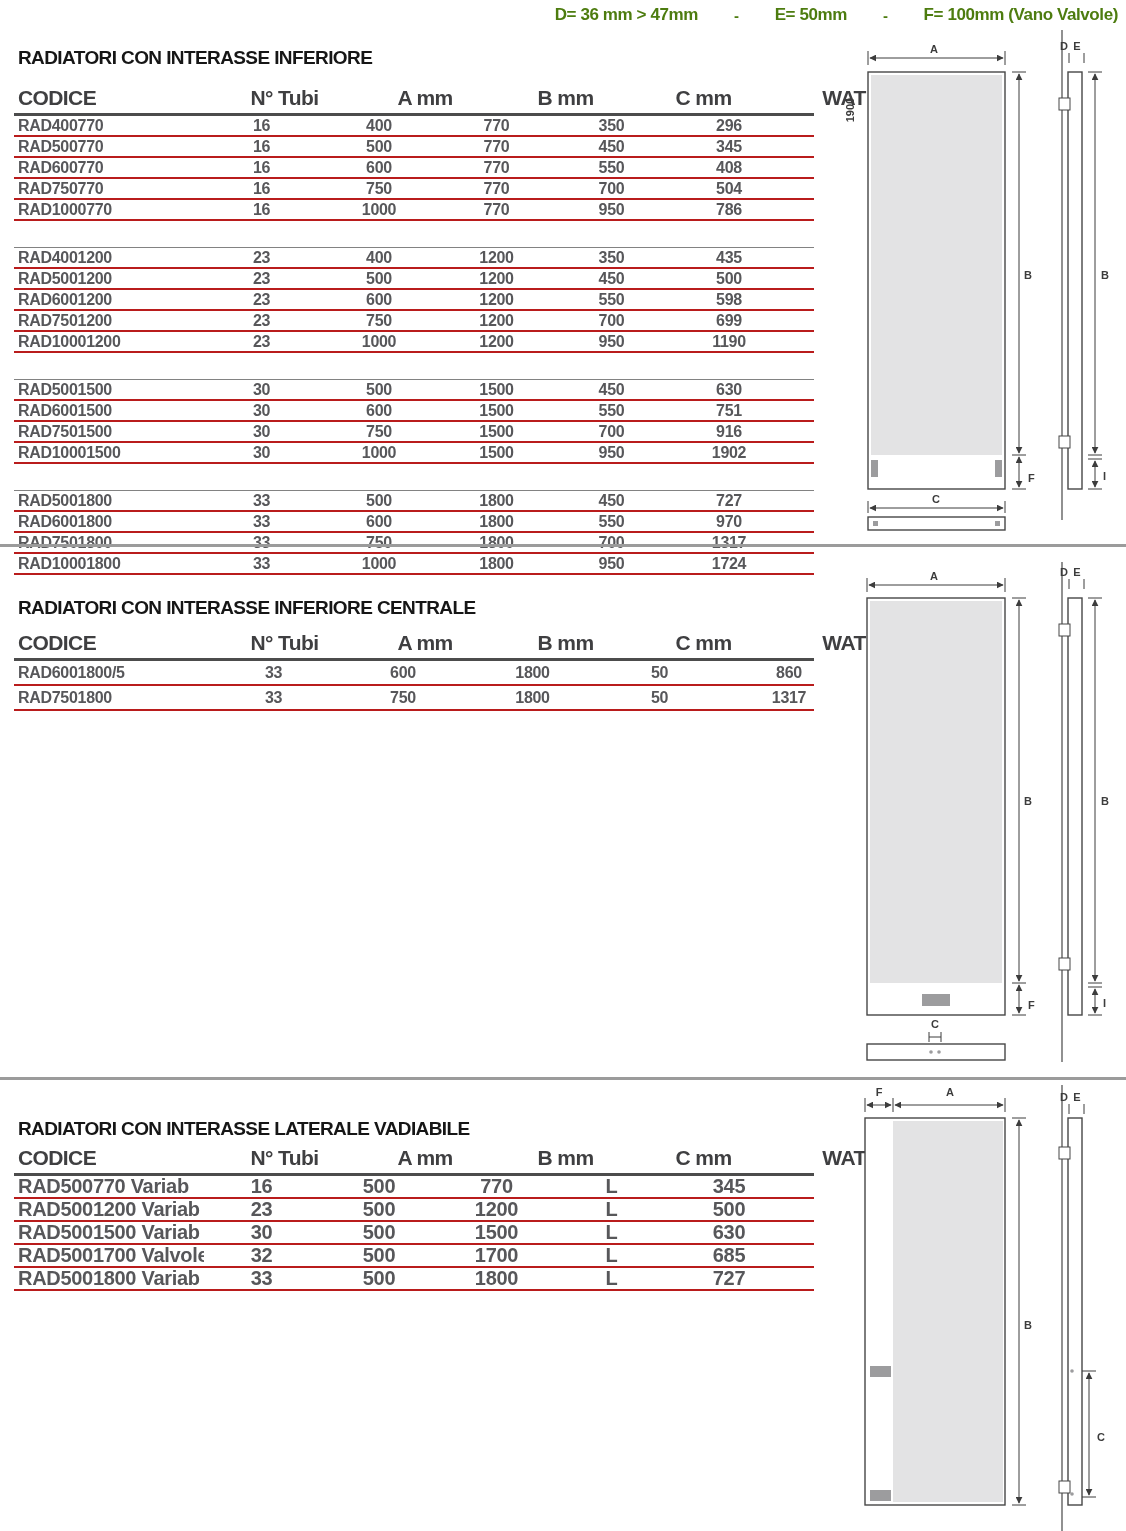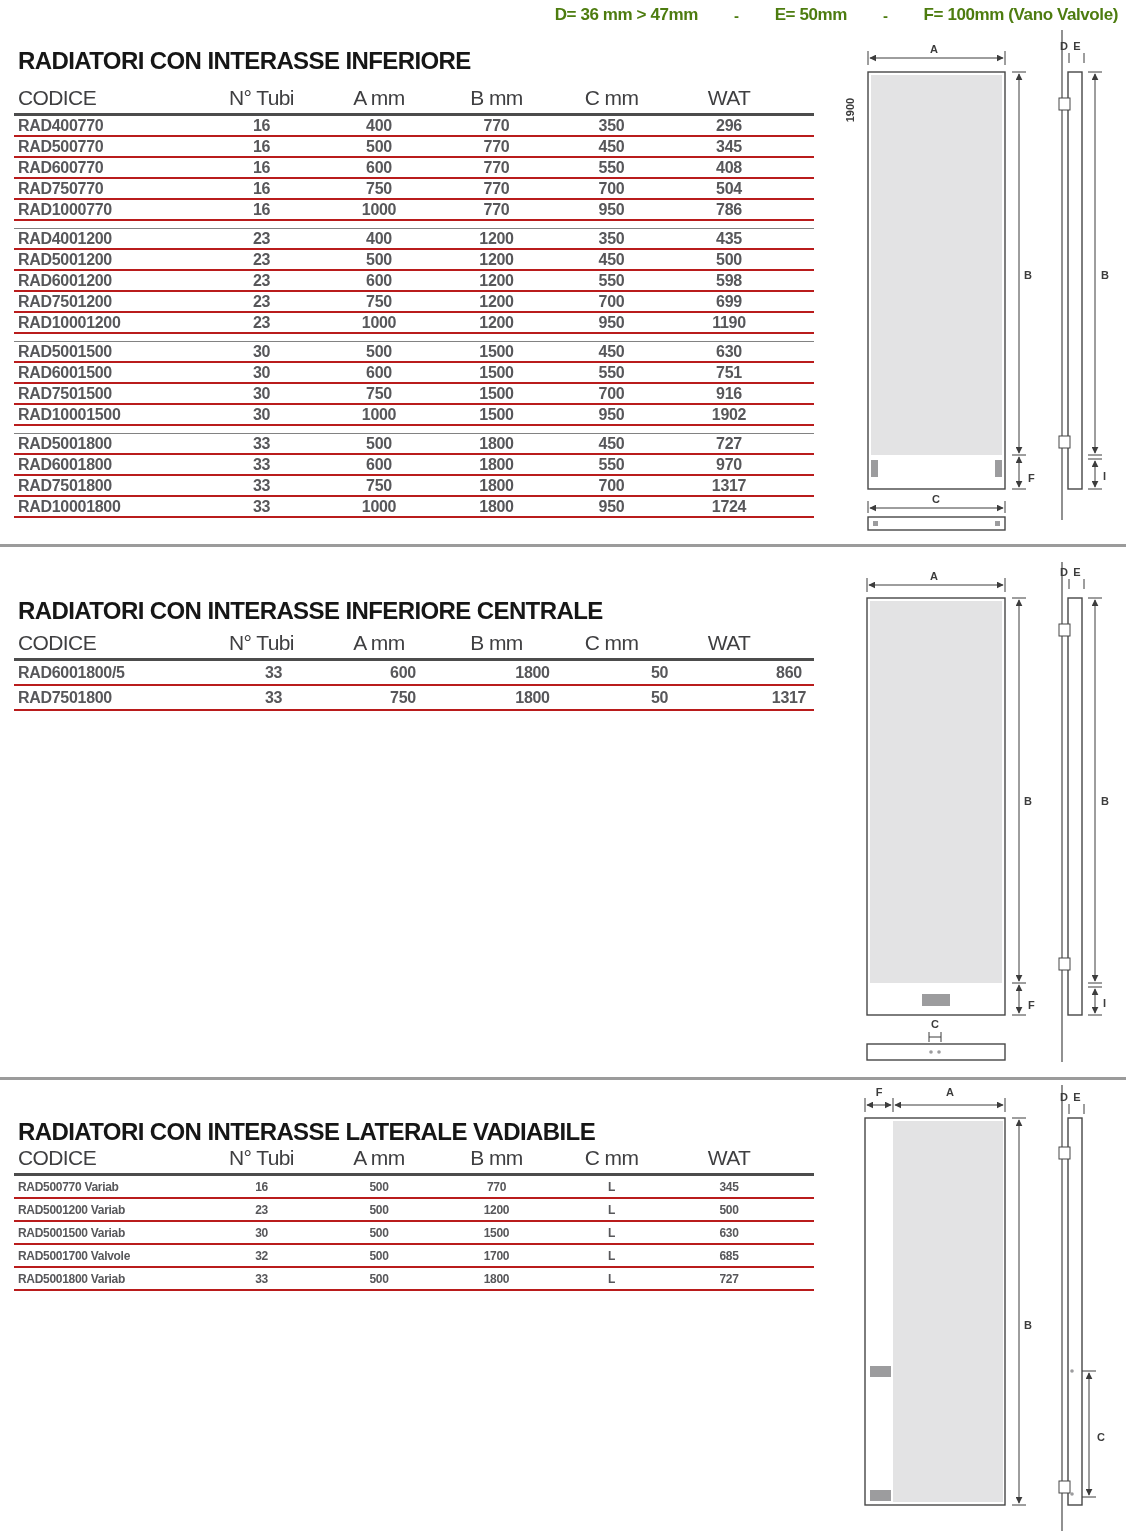--- a/index.html
+++ b/index.html
@@ -5,41 +5,41 @@
   html,body{margin:0;padding:0;background:#fff;}
   #page{position:relative;width:1126px;height:1531px;background:#fff;overflow:hidden;
         font-family:"Liberation Sans",sans-serif;}
 
   
   .top-note{position:absolute;top:5px;right:8px;display:flex;align-items:center;gap:36px;
             font-size:17px;font-weight:bold;color:#4d7c0f;letter-spacing:-0.4px;white-space:nowrap;}
   .top-note .sep{font-size:15px;}
 
   
-  .sec-title{position:absolute;left:18px;font-size:24px;font-weight:bold;color:#161616;
+  .sec-title{position:absolute;left:18px;font-size:19px;font-weight:bold;color:#161616;
              letter-spacing:-0.6px;white-space:nowrap;}
 
   
   .thead{position:absolute;left:14px;width:800px;height:30px;display:grid;
          grid-template-columns:190px 115px 120px 115px 115px 120px;align-items:end;
          border-bottom:3px solid #4c4c4c;box-sizing:content-box;
-         font-size:21px;font-weight:normal;color:#3f3f41;letter-spacing:-0.6px;}
+         font-size:21px;font-weight:bold;color:#3f3f41;letter-spacing:-0.6px;gap:23px;}
   .thead span{text-align:center;padding-bottom:3px;}
   .thead span.c0{text-align:left;padding-left:4px;}
 
   .trows{position:absolute;left:14px;width:800px;}
-  .tgroup + .tgroup{margin-top:7px;border-top:1px solid #828282;}
+  .tgroup + .tgroup{margin-top:26px;border-top:1px solid #828282;}
   .trow{display:grid;grid-template-columns:190px 115px 120px 115px 115px 120px;
         align-items:center;border-bottom:2px solid #b91c1c;
         font-weight:bold;color:#57575a;letter-spacing:-0.3px;}
   .trow .tcell{text-align:center;overflow:hidden;white-space:nowrap;}
   .trow .tcell.c0{text-align:left;padding-left:4px;}
   .rows-20 .trow{height:19px;font-size:16px;}
   .rows-24 .trow{height:23px;font-size:16px;gap:12px;}
-  .rows-22 .trow{height:21px;font-size:12px;}
+  .rows-22 .trow{height:21px;font-size:20px;}
 
   
   .hsep{position:absolute;left:0;width:1126px;height:3px;background:#9b9b9b;}
 
   
   .dg{position:absolute;}
   .dg text{font-family:"Liberation Sans",sans-serif;font-size:11px;fill:#3c3c3c;font-weight:600;}
   .dg .dim{stroke:#3c3c3c;stroke-width:1;fill:none;}
   .dg .tick{stroke:#3c3c3c;stroke-width:1;}
   .dg .outline{fill:#ffffff;stroke:#474747;stroke-width:1.4;}

